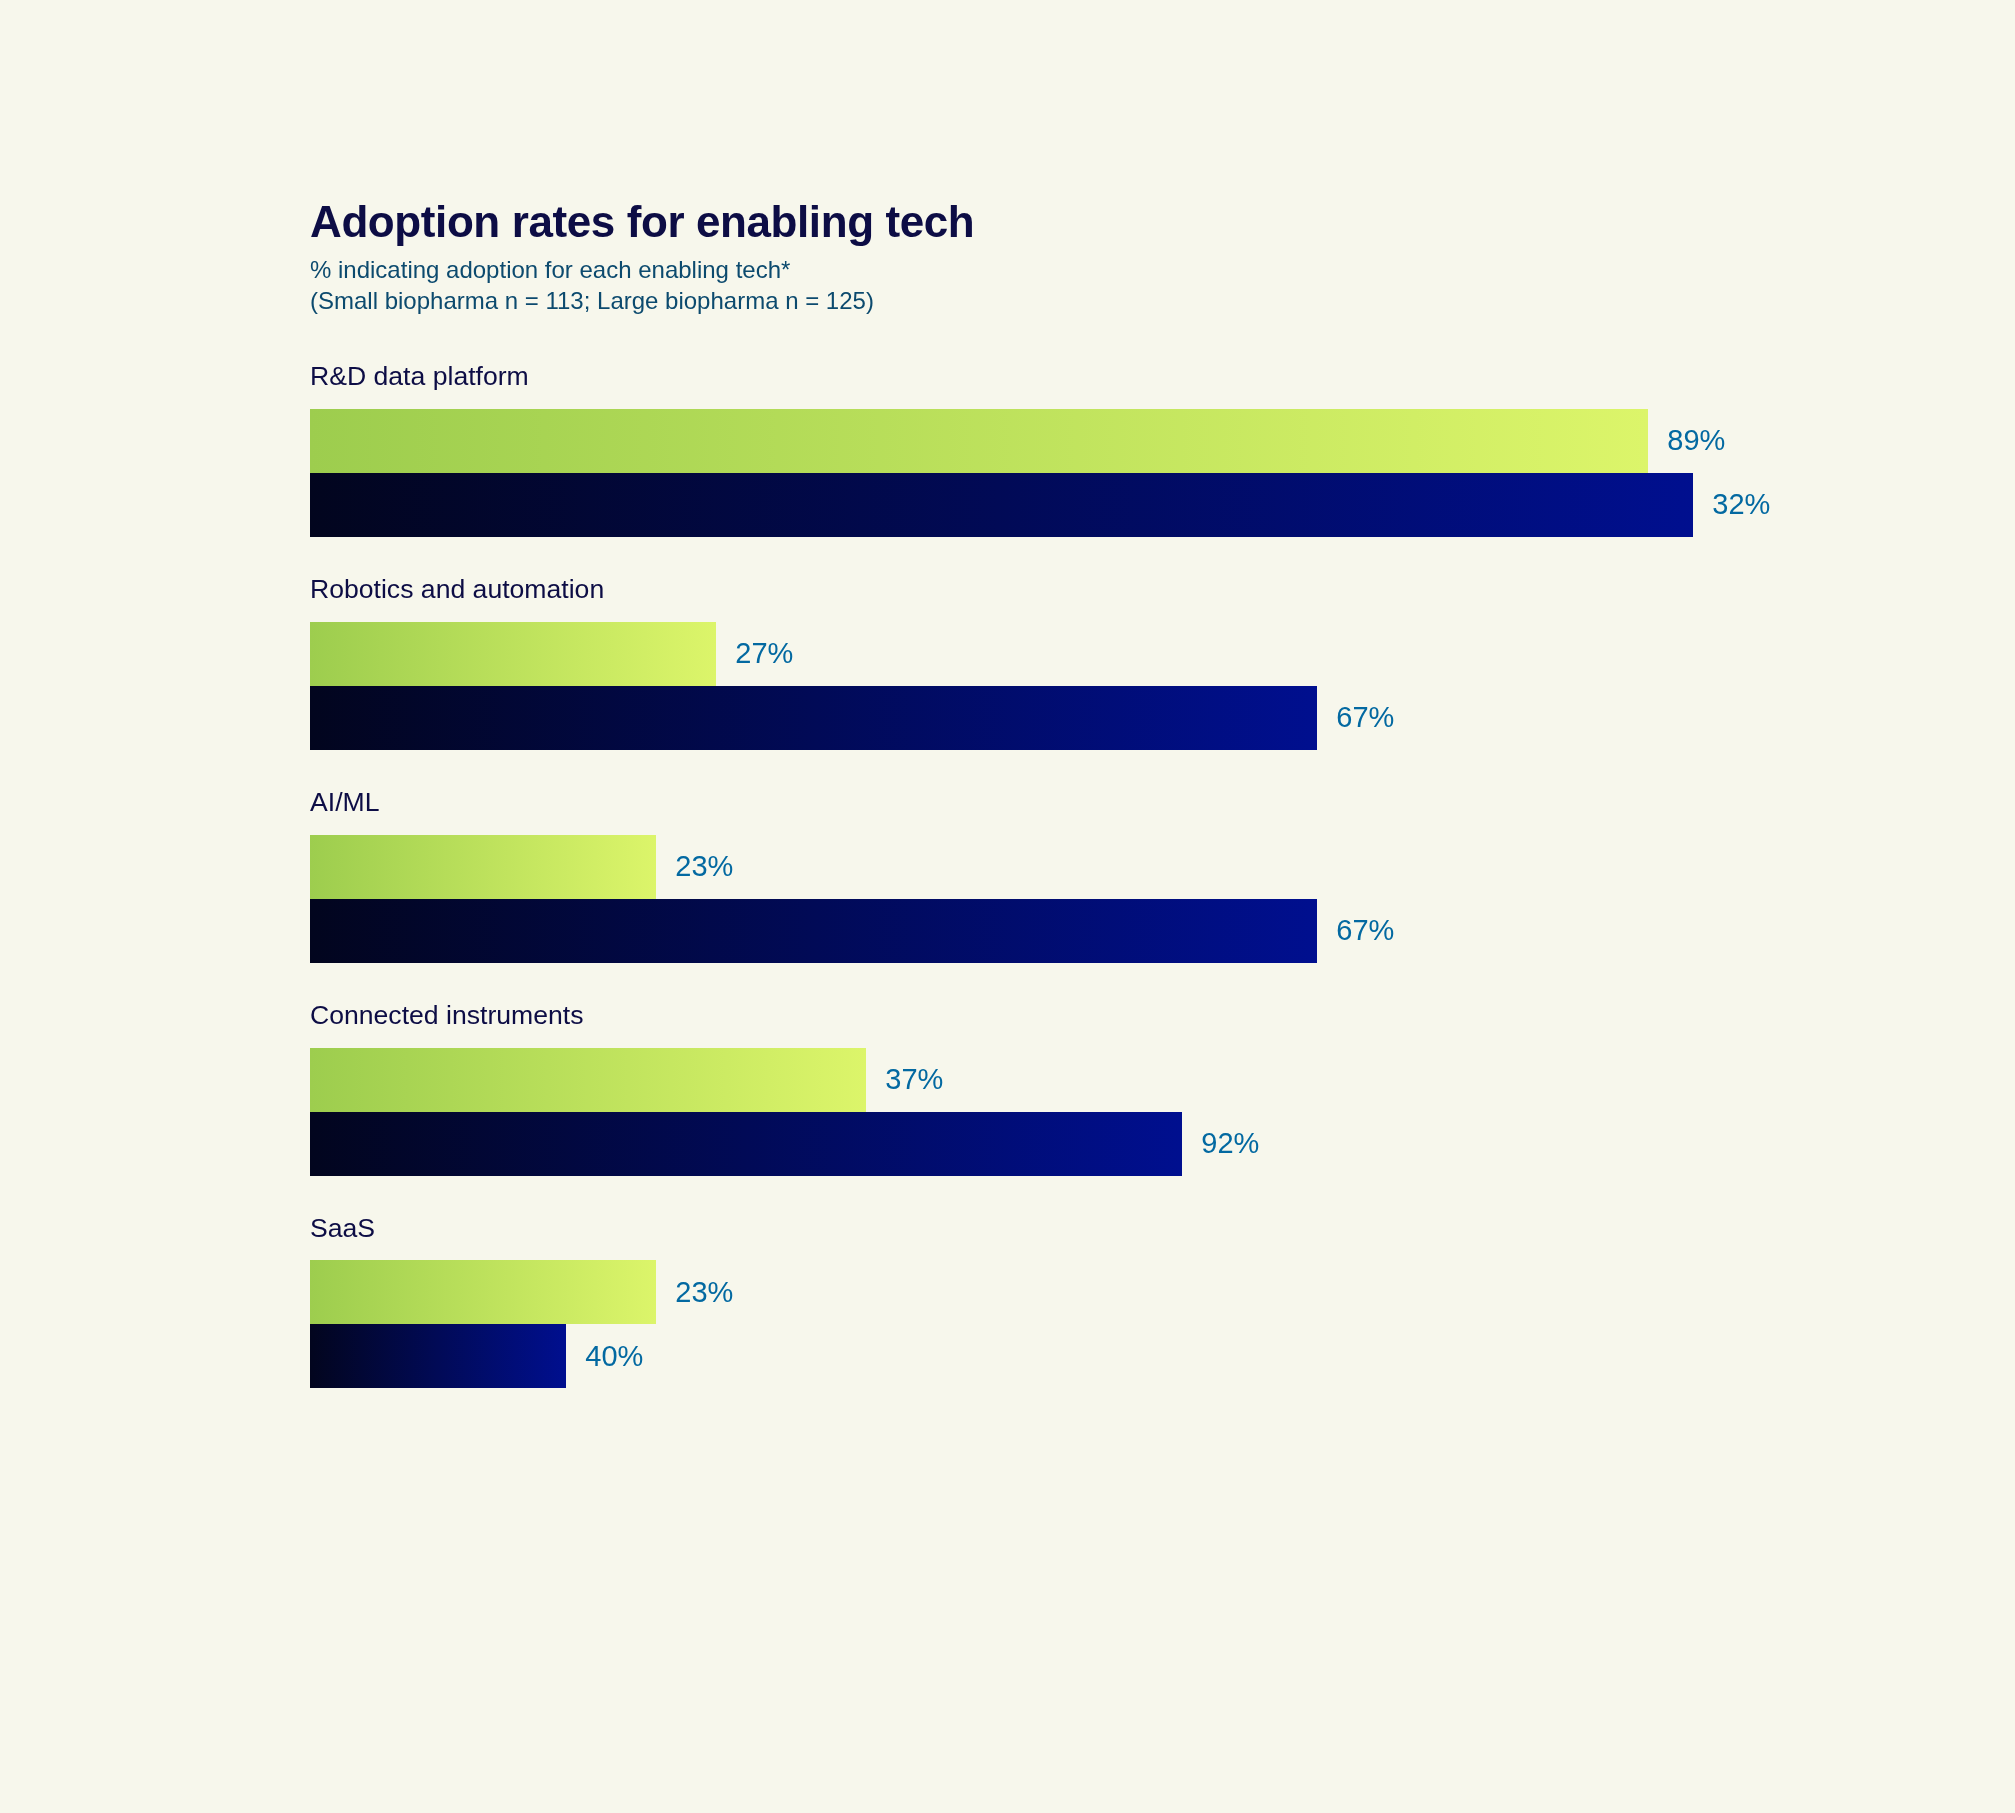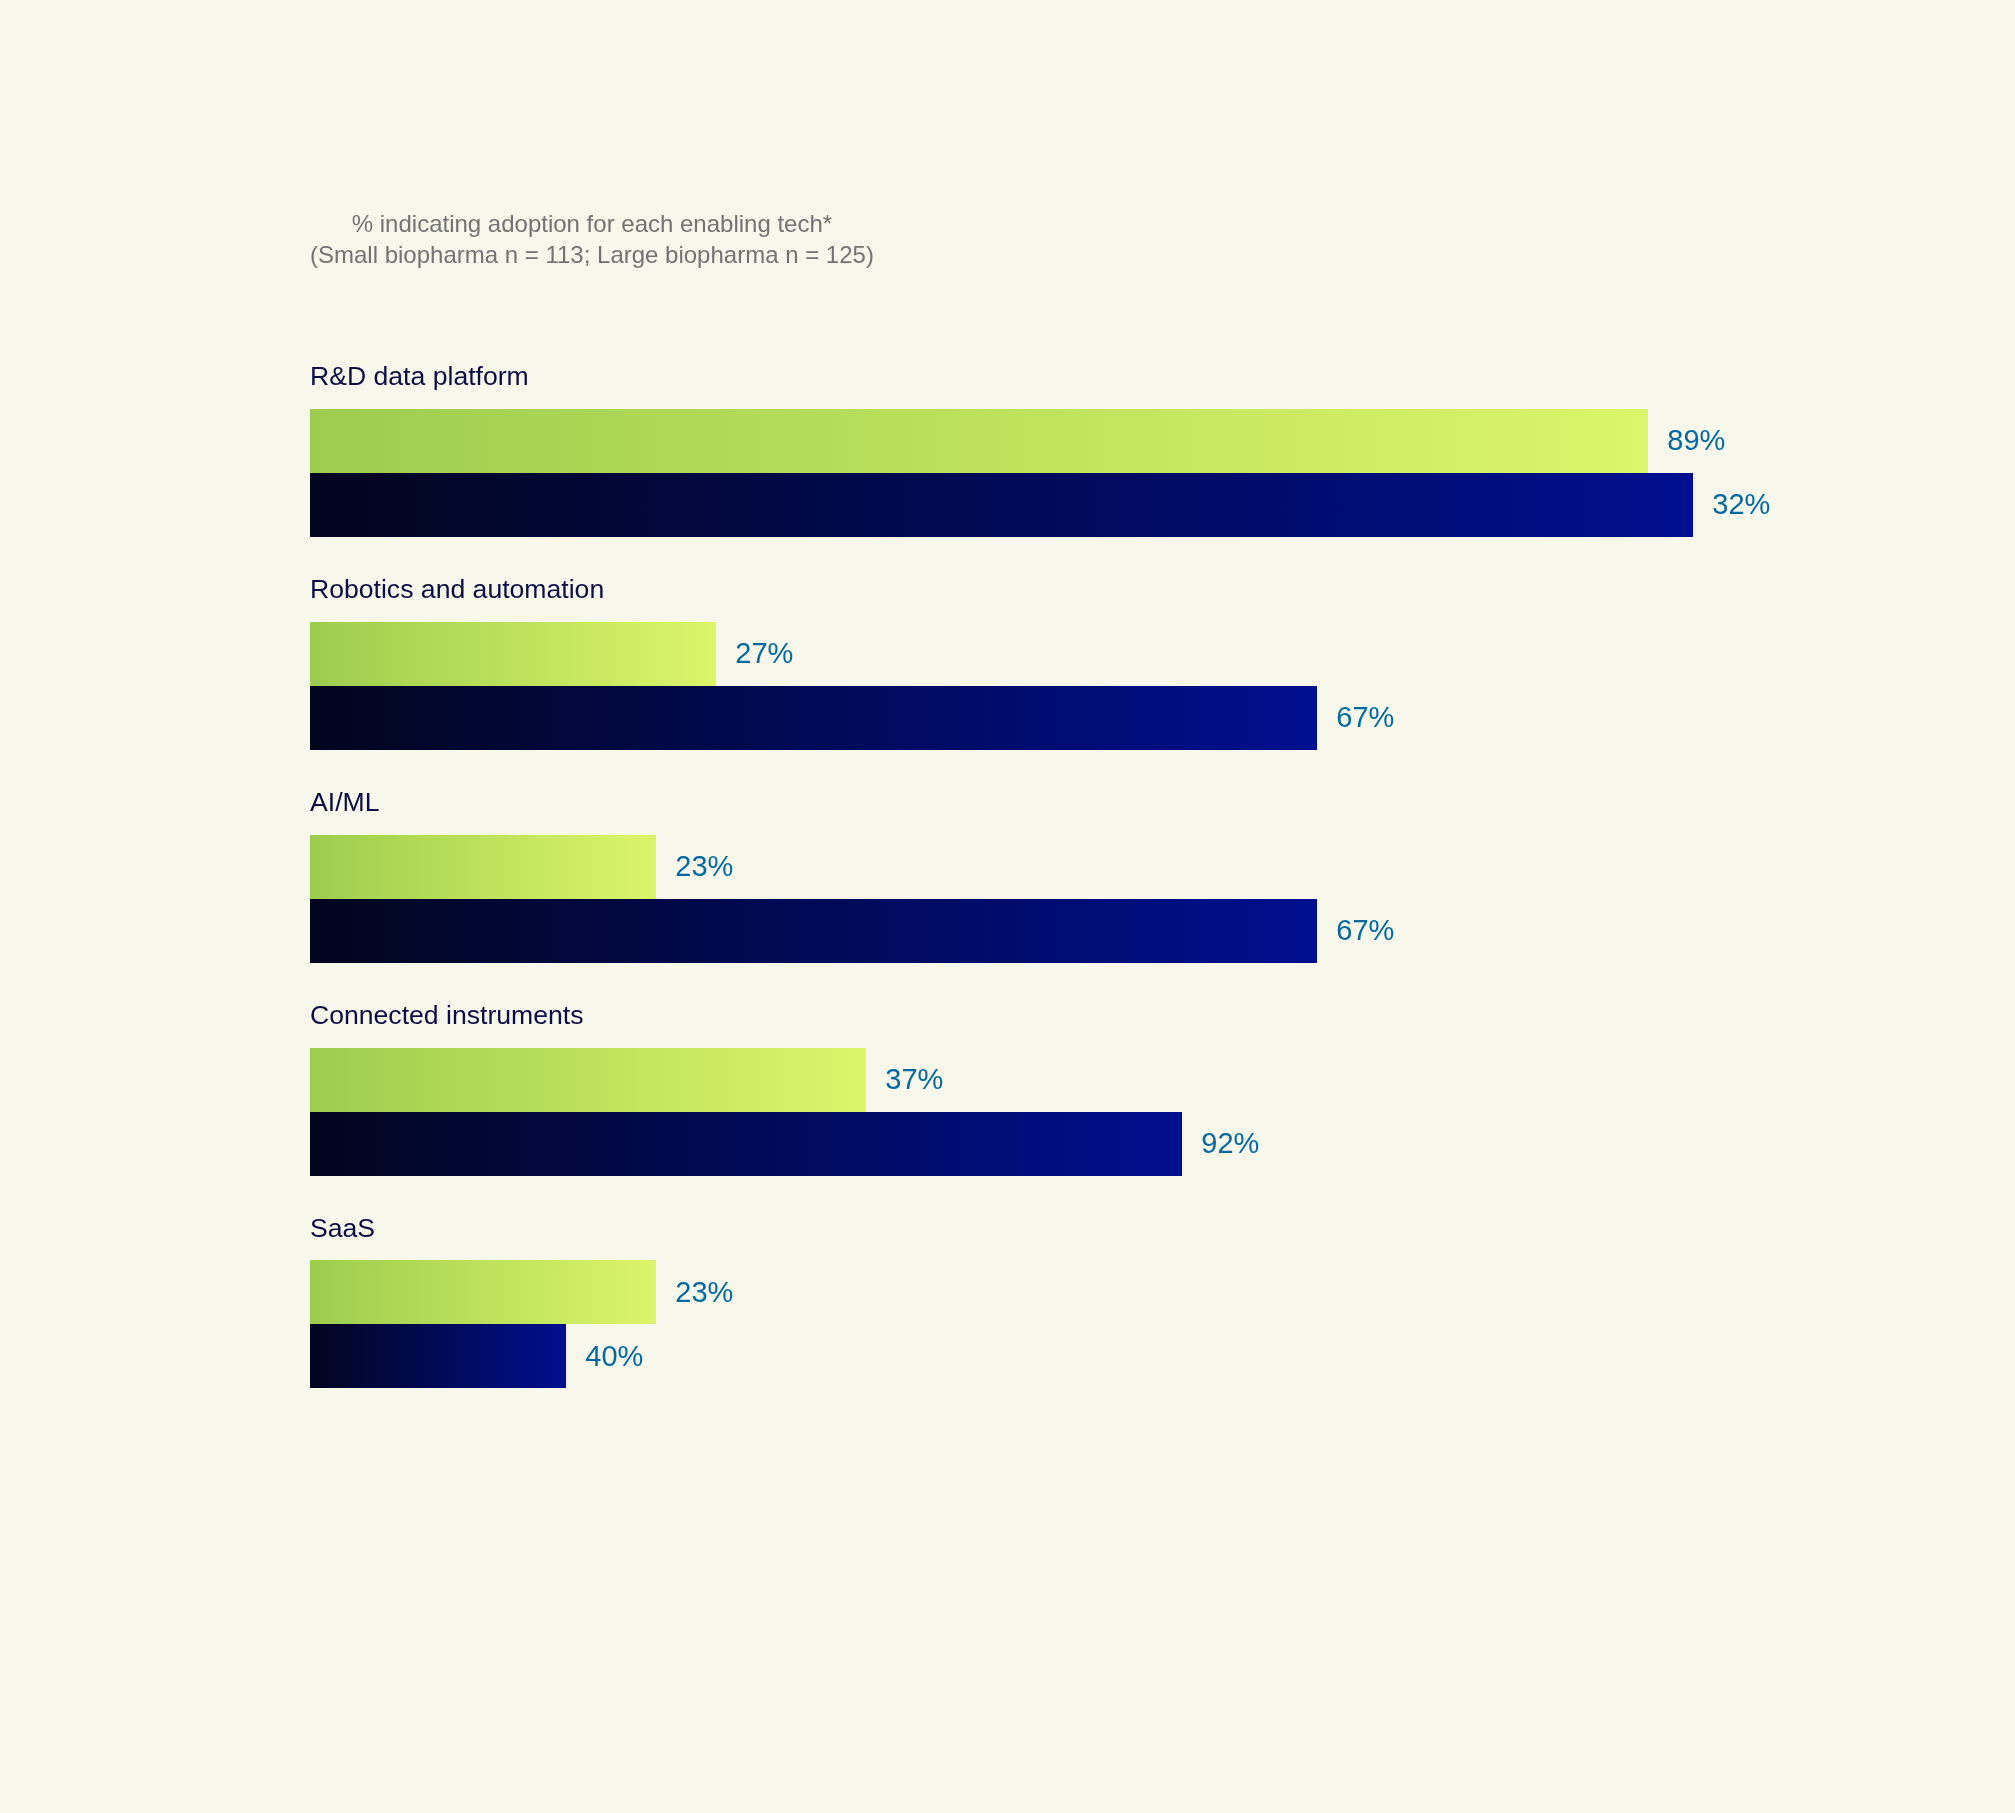--- a/index.html
+++ b/index.html
@@ -13,21 +13,21 @@
   }
 
   
   #header { position:absolute; left:310px; top:199px; }
   #chart-title {
     font-size:44px; font-weight:bold; letter-spacing:-0.4px;
     color:#0d0d45; line-height:1.05; white-space:nowrap;
   }
   #chart-subtitle {
     margin-top:8.9px; font-size:24px; line-height:1.3;
-    color:#737373; white-space:nowrap;text-align:center;
+    color:#0c4a6e; white-space:nowrap;
   }
   #chart-subtitle div { white-space:nowrap; }
 
   
   #chart-body { position:absolute; left:310px; top:363px; width:2499px; }
   .bar-group { margin-bottom:39px; }
   .bar-group:last-child { margin-bottom:0; }
   .group-label {
     font-size:26.6px; color:#0d0d45; line-height:1;
     margin-bottom:19.3px; white-space:nowrap;
@@ -40,20 +40,21 @@
   .bar.large { background:linear-gradient(to right,#02051e 0%,#000f8f 100%); }
   .bar-value {
     font-size:29px; color:#0369a1; margin-left:19.3px;
     white-space:nowrap; line-height:1;
   }
 </style>
 </head>
 <body>
 
 <div id="header">
+  <div id="chart-title">Adoption rates for enabling tech</div>
   <div id="chart-subtitle">
     <div>% indicating adoption for each enabling tech*</div>
     <div>(Small biopharma n = 113; Large biopharma n = 125)</div>
   </div>
 </div>
 
 <div id="chart-body">
 
   <div class="bar-group">
     <div class="group-label">R&amp;D data platform</div>

